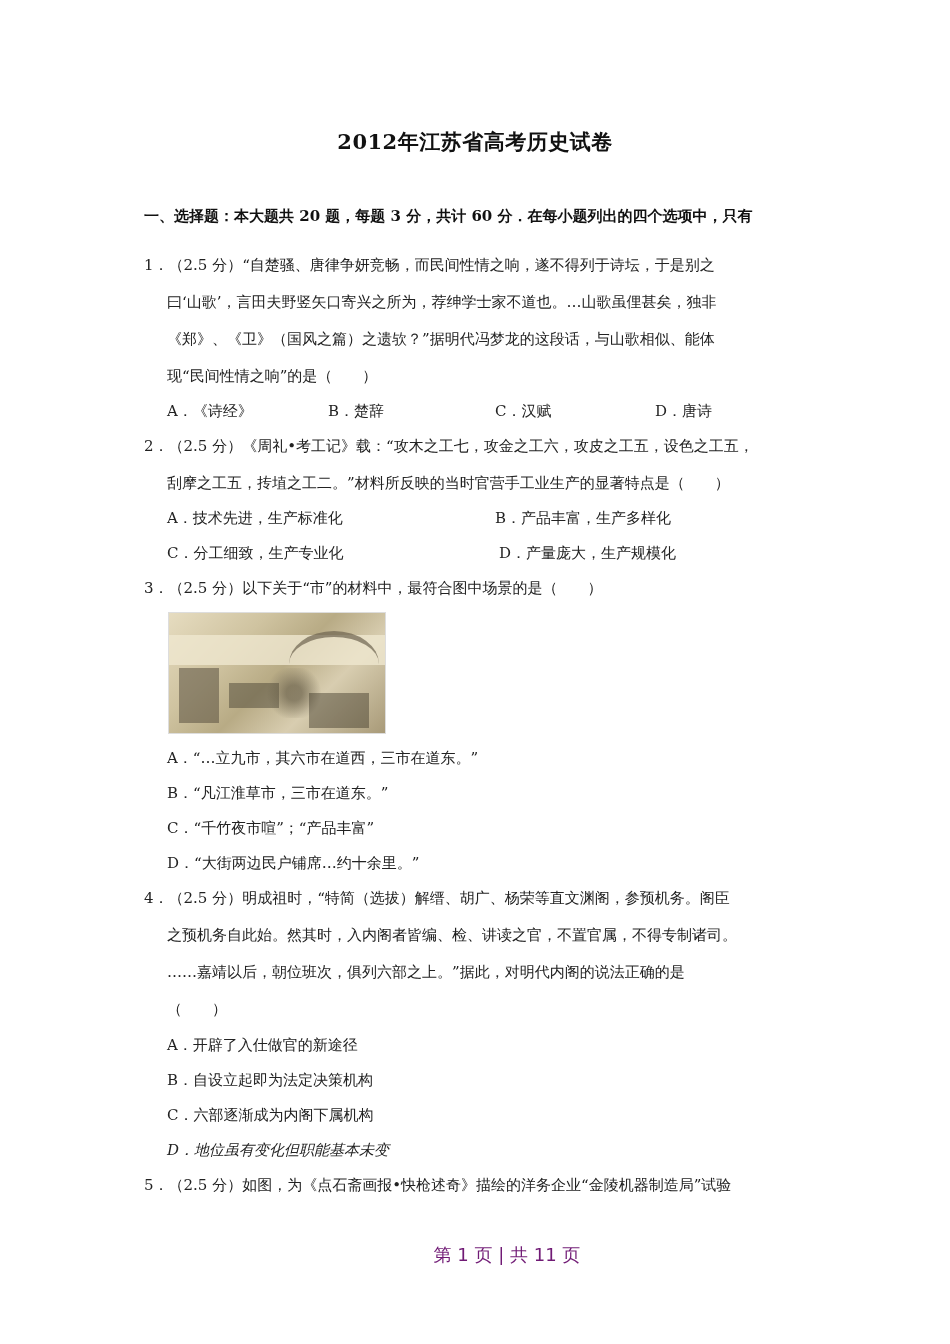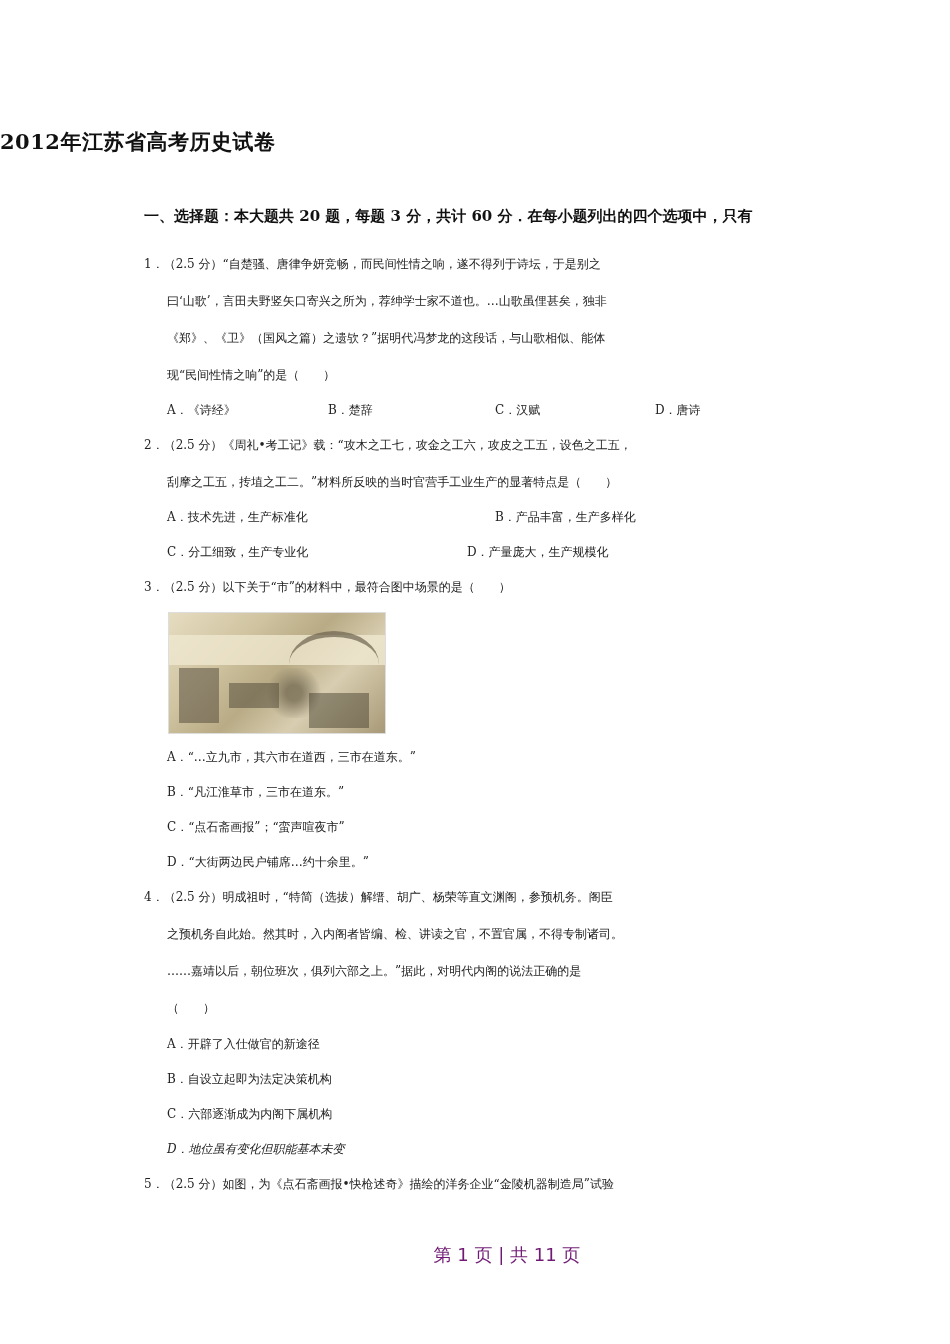--- a/index.html
+++ b/index.html
@@ -1,22 +1,22 @@
 <!DOCTYPE html>
 <html><head>
 <meta charset="utf-8">
 <style>
   html, body { margin: 0; padding: 0; background: #ffffff; }
   body { width: 950px; height: 1344px; position: relative; overflow: hidden;
          font-family: "DejaVu Serif", "Liberation Serif", serif; color: #222; }
   .page { position: absolute; left: 0; top: 0; width: 950px; height: 1344px; }
-  .title { position: absolute; top: 128px; left: 0; width: 950px; text-align: left;
+  .title { position: absolute; top: 128px; left: 0; width: 950px; text-align: center;
            font-size: 21px; font-weight: bold; color: #111; letter-spacing: 0.5px; }
   .section { position: absolute; left: 144px; width: 670px; font-size: 15px; font-weight: bold; color: #111; }
-  .line { position: absolute; font-size: 12px; white-space: nowrap; color: #222; }
+  .line { position: absolute; font-size: 15px; white-space: nowrap; color: #222; }
   .q { left: 144px; }
   .cont { left: 167px; }
   .opt { left: 167px; }
   .figure { position: absolute; left: 168px; top: 612px; width: 216px; height: 120px;
             background: linear-gradient(135deg, #e6dcc0 0%, #cfc3a0 30%, #b8ab85 50%, #d8cdb0 70%, #a89a78 100%);
             border: 1px solid #ddd; overflow: hidden; }
   .figure .river { position: absolute; left: 0; top: 22px; width: 216px; height: 30px; background: #efe7cf; opacity: 0.8; }
   .figure .bridge { position: absolute; left: 120px; top: 18px; width: 90px; height: 60px;
                     border-top: 6px solid #6e6450; border-radius: 60% 60% 0 0; opacity: 0.7; }
   .figure .bld1 { position: absolute; left: 10px; top: 55px; width: 40px; height: 55px; background: #5a5140; opacity: 0.55; }
@@ -46,36 +46,36 @@
     <div class="line opt" style="top:402px; left:495px;">C．汉赋</div>
     <div class="line opt" style="top:402px; left:655px;">D．唐诗</div>
   </div>
 
   <div>
     <div class="line q" style="top:437px;">2．（2.5 分）《周礼•考工记》载：“攻木之工七，攻金之工六，攻皮之工五，设色之工五，</div>
     <div class="line cont" style="top:474px;">刮摩之工五，抟埴之工二。”材料所反映的当时官营手工业生产的显著特点是（　　）</div>
     <div class="line opt" style="top:509px; left:167px;">A．技术先进，生产标准化</div>
     <div class="line opt" style="top:509px; left:495px;">B．产品丰富，生产多样化</div>
     <div class="line opt" style="top:544px; left:167px;">C．分工细致，生产专业化</div>
-    <div class="line opt" style="top:544px; left:467px;">D．产量庞大，生产规模化</div>
+    <div class="line opt" style="top:544px; left:499px;">D．产量庞大，生产规模化</div>
   </div>
 
   <div>
     <div class="line q" style="top:579px;">3．（2.5 分）以下关于“市”的材料中，最符合图中场景的是（　　）</div>
     <div class="figure">
       <div class="river"></div>
       <div class="bridge"></div>
       <div class="bld1"></div>
       <div class="bld2"></div>
       <div class="crowd"></div>
       <div class="bld3"></div>
     </div>
     <div class="line opt" style="top:749px;">A．“…立九市，其六市在道西，三市在道东。”</div>
     <div class="line opt" style="top:784px;">B．“凡江淮草市，三市在道东。”</div>
-    <div class="line opt" style="top:819px;">C．“点石斋画报”；“蛮声喧夜市”</div>
+    <div class="line opt" style="top:819px;">C．“千竹夜市喧”；“产品丰富”</div>
     <div class="line opt" style="top:854px;">D．“大街两边民户铺席…约十余里。”</div>
   </div>
 
   <div>
     <div class="line q" style="top:889px;">4．（2.5 分）明成祖时，“特简（选拔）解缙、胡广、杨荣等直文渊阁，参预机务。阁臣</div>
     <div class="line cont" style="top:926px;">之预机务自此始。然其时，入内阁者皆编、检、讲读之官，不置官属，不得专制诸司。</div>
     <div class="line cont" style="top:963px;">……嘉靖以后，朝位班次，俱列六部之上。”据此，对明代内阁的说法正确的是</div>
     <div class="line cont" style="top:1000px;">（　　）</div>
     <div class="line opt" style="top:1036px;">A．开辟了入仕做官的新途径</div>
     <div class="line opt" style="top:1071px;text-align:center;">B．自设立起即为法定决策机构</div>

